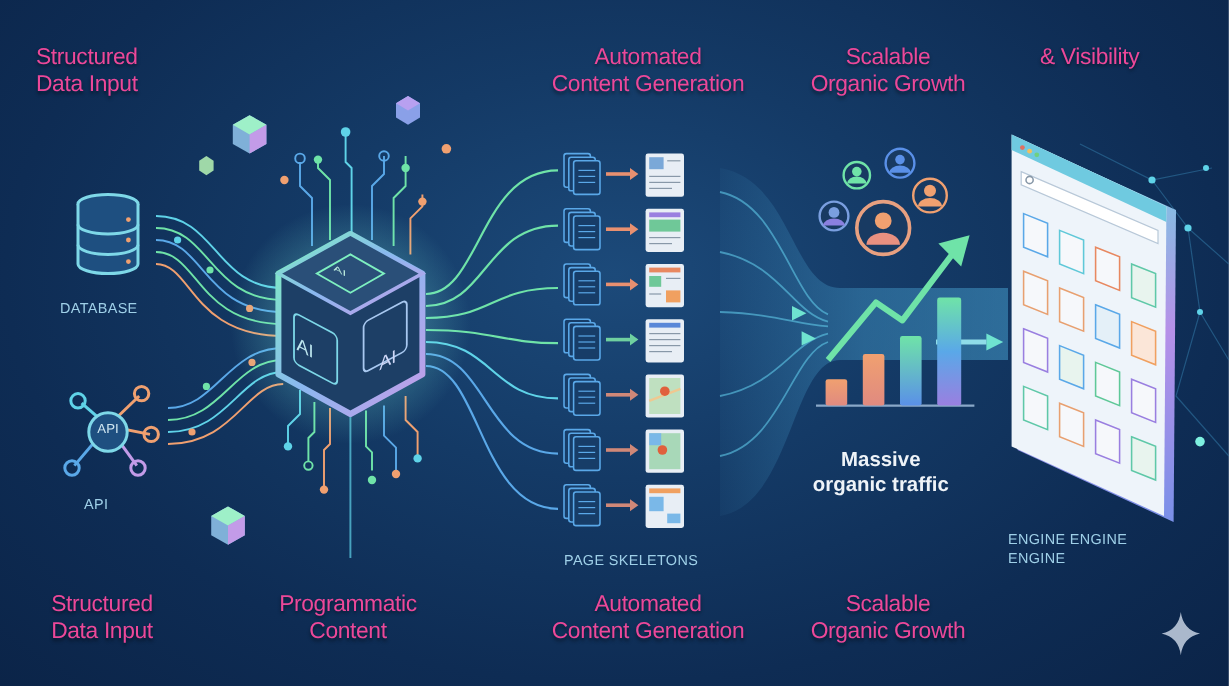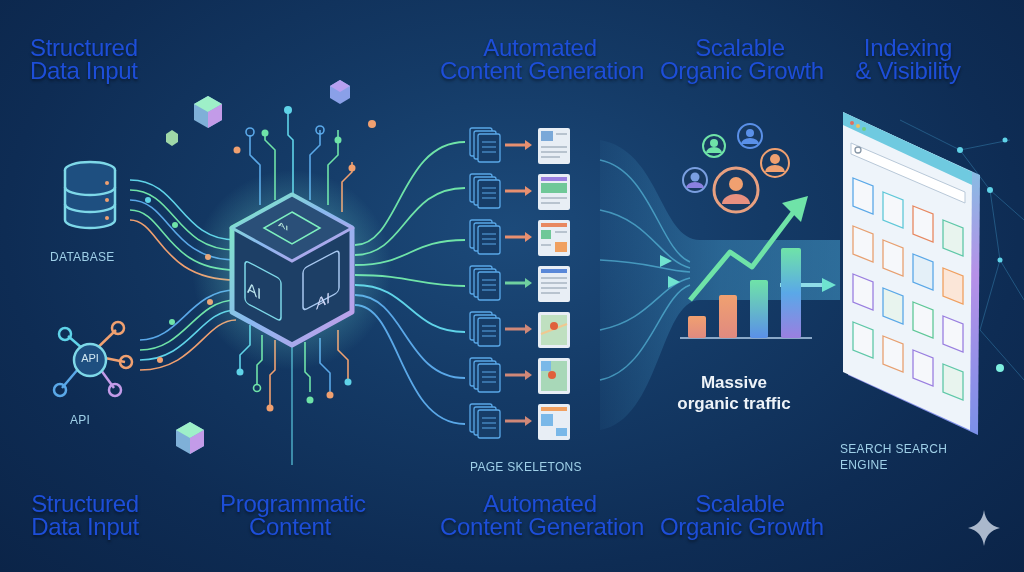--- a/index.html
+++ b/index.html
@@ -4,22 +4,22 @@
 <style>
   html, body { margin: 0; padding: 0; }
   body {
     width: 1024px; height: 572px; overflow: hidden;
     font-family: "Liberation Sans", "DejaVu Sans", sans-serif;
     background: radial-gradient(ellipse at 50% 40%, #1c4a7a 0%, #143a66 35%, #0e2c54 70%, #0b2448 100%);
     position: relative; color: #e6edf5;
   }
   .abs { position: absolute; }
   .title {
-    position: absolute; text-align: center; color: #1d4ed8;
-    font-size: 24px; line-height: 23px; letter-spacing: -0.3px;
+    position: absolute; text-align: center; color: #ec4899;
+    font-size: 19px; line-height: 23px; letter-spacing: -0.3px;
     text-shadow: 0 2px 3px rgba(0,0,0,0.45);
     white-space: nowrap;
   }
   .small-label {
     position: absolute; font-size: 12px; letter-spacing: 0.3px;
     color: #9fd0e8; text-align: left; white-space: nowrap;
   }
   .mid-label {
     position: absolute; text-align: center; color: #eef3f8;
     font-size: 17px; line-height: 21px; white-space: nowrap;
@@ -399,41 +399,40 @@
 </div>
 <div class="title" style="left:440px; top:36px; width:200px;">
   <div>Automated</div>
   <div>Content Generation</div>
 </div>
 <div class="title" style="left:660px; top:36px; width:160px;">
   <div>Scalable</div>
   <div>Organic Growth</div>
 </div>
 <div class="title" style="left:846px; top:36px; width:124px;">
-  <div>Indexing</div>
   <div>&amp; Visibility</div>
 </div>
 
 <div class="small-label" style="left:50px; top:250px; width:80px;">DATABASE</div>
 <div class="small-label" style="left:70px; top:413px; width:40px;">API</div>
 <div class="abs" style="left:76px; top:352px; width:28px; text-align:center; font-size:11px; color:#cfe6f0;">API</div>
 
 <div class="abs" style="left:278px; top:220px; font-size:11px; color:#bff0e0; transform:skewY(28deg) scaleY(0.6);">AI</div>
 <div class="abs" style="left:247px; top:282px; font-size:15px; color:#bfe8f0; transform:skewY(28deg);">AI</div>
 <div class="abs" style="left:316px; top:292px; font-size:15px; color:#cfd8f8; transform:skewY(-28deg);">AI</div>
 
 <div class="small-label" style="left:470px; top:460px; width:130px;">PAGE SKELETONS</div>
 
 <div class="mid-label" style="left:664px; top:372px; width:140px;font-weight:bold;">
   <div>Massive</div>
   <div>organic traffic</div>
 </div>
 
 <div class="small-label" style="left:840px; top:441px; width:120px; line-height:16px;">
-  <div>SEARCH SEARCH</div>
+  <div>ENGINE ENGINE</div>
   <div>ENGINE</div>
 </div>
 
 <div class="title" style="left:30px; top:492px; width:110px;">
   <div>Structured</div>
   <div>Data Input</div>
 </div>
 <div class="title" style="left:220px; top:492px; width:140px;">
   <div>Programmatic</div>
   <div>Content</div>

